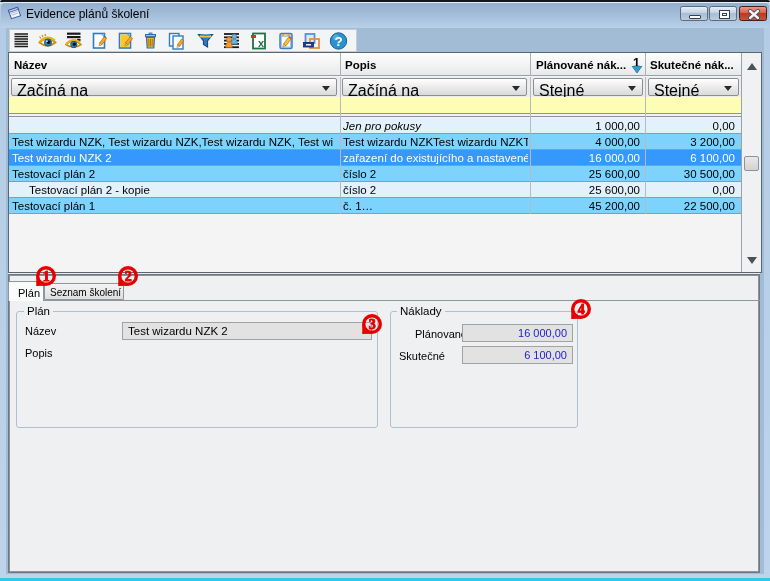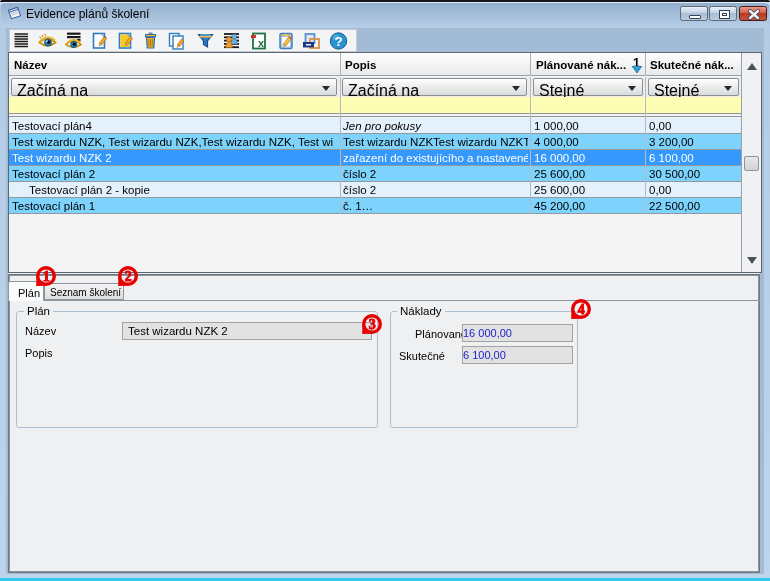--- a/index.html
+++ b/index.html
@@ -28,21 +28,21 @@
 .combo { position:absolute; top:1px; height:18px; background:linear-gradient(#ffffff,#efefef 40%,#d9dadb); border:1px solid #898f96; border-radius:2px; }
 .combo span { position:absolute; left:5px; top:3px; font-size:16px; }
 .combo i { position:absolute; right:6px; top:7px; width:0; height:0; border:4px solid transparent; border-top:5px solid #26292e; }
 .yrow { position:absolute; left:0; top:44px; width:733px; height:17px; background:#fdfdb4; border-bottom:1px solid #8d9299; }
 .ysep2 { position:absolute; left:0; top:61px; width:733px; height:3px; background:#f2f2f3; border-bottom:1px solid #8d9299; }
 .drow { position:absolute; left:0; width:733px; height:16px; border-bottom:1px solid #94999f; }
 .alt { background:#e3f1fd; }
 .wht { background:#7dd3fc; }
 .sel { background:#3498fd; color:#fff; }
 .cell { position:absolute; top:1px; white-space:nowrap; overflow:hidden; line-height:14px; }
-.num { text-align:left; }
+.num { text-align:right; }
 .gsep { position:absolute; top:24px; width:1px; height:137px; background:#b6bac0; }
 .sb { position:absolute; left:732px; top:0; width:20px; height:219px; background:#f0f1f3; border-left:1px solid #9aa1aa; }
 .sb .arr { position:absolute; left:5px; width:0; height:0; border:5px solid transparent; }
 .sb .thumb { position:absolute; left:2px; top:103px; width:15px; height:15px; background:linear-gradient(#e8e9eb,#cfd2d6); border:1px solid #8b939d; border-radius:2px; }
 
 .panel { position:absolute; left:8px; top:274px; width:752px; height:299px; background:#eff0f1; border:1px solid #70777f; box-shadow:inset 0 0 0 1px #8d939b; }
 .tabline { position:absolute; left:8px; top:300px; width:752px; height:1px; background:#8f959d; }
 .tab1 { position:absolute; left:8px; top:281px; width:36px; height:20px; background:#fafbfb; border:1px solid #8f959d; border-bottom:none; border-radius:2px 2px 0 0; }
 .tab1 span { position:absolute; left:9px; top:5px; font-size:11px; white-space:nowrap; }
 .tab2 { position:absolute; left:44px; top:283px; width:80px; height:17px; background:linear-gradient(#f4f4f4,#dedfe0); border:1px solid #8f959d; border-radius:2px 2px 0 0; }
@@ -211,21 +211,20 @@
         </div>
       <div class="combo" style="left:639px;width:91px;">
           <span>Stejné</span>
           <i></i>
         </div>
     </div>
     <div class="yrow"></div>
     <div class="ysep2"></div>
     <div id="rows">
         <div class="drow alt" style="top:65px">
-          <div class="cell" style="left:3px;width:326px;">Testovací plán4</div>
           <div class="cell" style="left:334px;width:185px;font-style:italic;">Jen pro pokusy</div>
           <div class="cell num" style="left:525px;width:106px;">1 000,00</div>
           <div class="cell num" style="left:640px;width:86px;">0,00</div>
         </div>
         <div class="drow wht" style="top:81px">
           <div class="cell" style="left:3px;width:326px;">Test wizardu NZK, Test wizardu NZK,Test wizardu NZK, Test wi</div>
           <div class="cell" style="left:334px;width:185px;">Test wizardu NZKTest wizardu NZKTest</div>
           <div class="cell num" style="left:525px;width:106px;">4 000,00</div>
           <div class="cell num" style="left:640px;width:86px;">3 200,00</div>
         </div>

